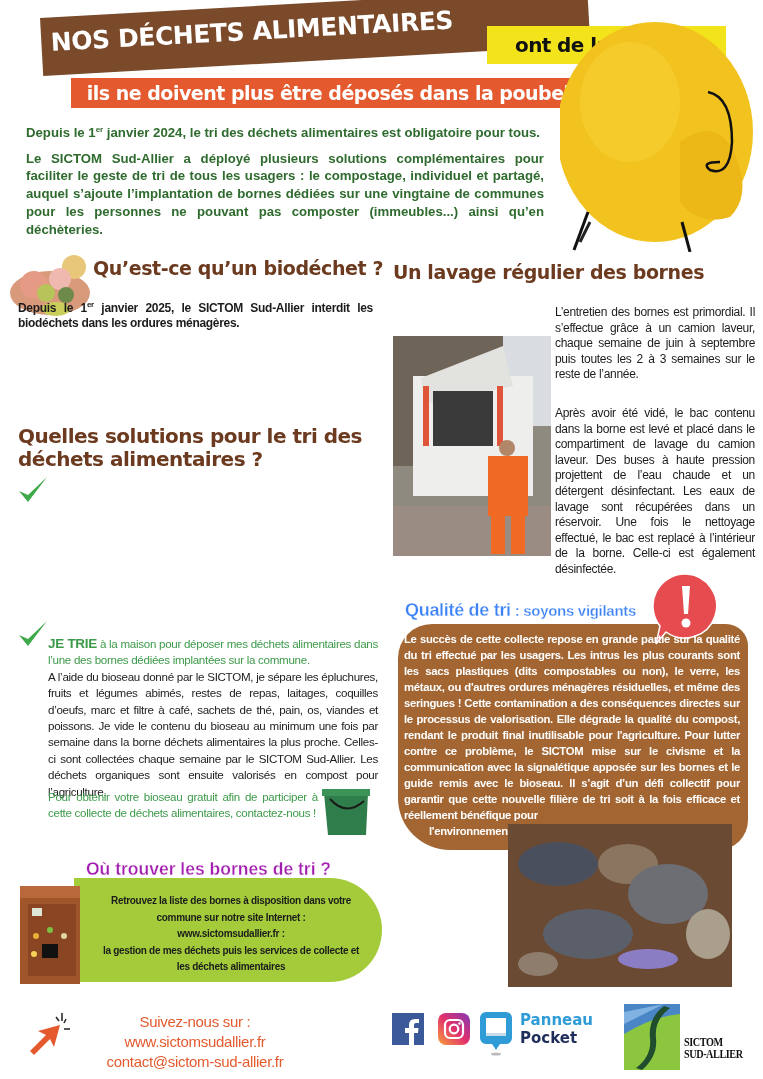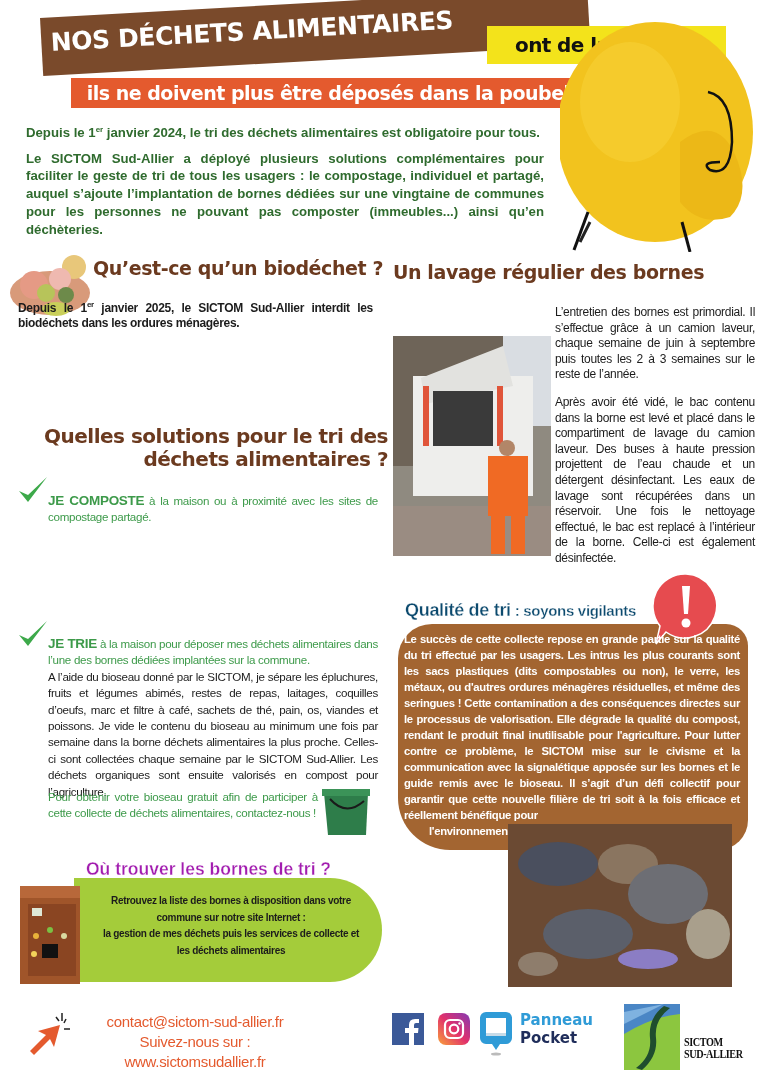--- a/index.html
+++ b/index.html
@@ -1,20 +1,20 @@
 <!DOCTYPE html>
 <html><head>
 <meta charset="utf-8">
 <style>
   * { box-sizing: border-box; margin: 0; padding: 0; }
   html, body { width: 763px; height: 1079px; background: #ffffff; overflow: hidden; }
   body { position: relative; font-family: "Liberation Sans", sans-serif; color: #1c1c1c; }
   .abs { position: absolute; }
   .cond { font-family: "Liberation Sans Narrow", "Liberation Sans", sans-serif; letter-spacing: -0.3px; }
-  .brown-title { color: #6b3a1f; font-family: "DejaVu Sans", sans-serif; font-weight: bold; text-align: right; }
+  .brown-title { color: #6b3a1f; font-family: "DejaVu Sans", sans-serif; font-weight: bold; }
 
   
   #banner-brown { left: 40px; top: 18px; width: 548px; height: 58px; background: #7a4a2b; transform: rotate(-3.2deg); transform-origin: left top; }
   #title-main { left: 50px; top: 28px; font-family: "DejaVu Sans", sans-serif; font-weight: bold; font-size: 25px; color: #fff; transform: rotate(-3.2deg); transform-origin: left top; white-space: nowrap; letter-spacing: -0.4px; }
   #banner-yellow { left: 487px; top: 26px; width: 239px; height: 38px; background: #f3e31b; display: flex; align-items: center; justify-content: center; font-family: "DejaVu Sans", sans-serif; font-weight: bold; font-size: 20px; color: #111; letter-spacing: -0.6px; }
   #banner-orange { left: 71px; top: 78px; width: 547px; height: 30px; background: #e45a2e; display: flex; align-items: center; justify-content: center; font-family: "DejaVu Sans", sans-serif; font-weight: bold; font-size: 19px; color: #fff; letter-spacing: -0.5px; white-space: nowrap; }
 
   
   #lemon { left: 560px; top: 12px; width: 203px; height: 240px; }
 
@@ -47,25 +47,25 @@
   
   #bornes-green { left: 74px; top: 878px; width: 308px; height: 104px; background: #a4cc3a; border-radius: 0 52px 52px 0; }
   #bornes-title { left: 86px; top: 859px; font-size: 17.5px; font-weight: bold; color: #a21caf; white-space: nowrap; -webkit-text-stroke: 0.3px #fff; }
   #bornes-text { left: 96px; top: 893px; width: 270px; font-size: 10px; line-height: 16.5px; font-weight: bold; text-align: center; color: #1c1c1c; }
   #borne-img { left: 18px; top: 882px; width: 64px; height: 104px; }
 
   
   #lav-title { left: 393px; top: 261px; font-size: 19px; white-space: nowrap; letter-spacing: -0.4px; }
   #truck-img { left: 393px; top: 336px; width: 158px; height: 220px; }
   #lav-text { left: 555px; top: 305px; width: 200px; font-size: 12px; line-height: 15.6px; text-align: justify; }
-  #lav-text p + p { margin-top: 12px; }
+  #lav-text p + p { margin-top: 23px; }
 
   
   #qual-box { left: 398px; top: 624px; width: 350px; height: 226px; background: #a36531; border-radius: 34px 22px 30px 52px; }
-  #qual-title { left: 405px; top: 600px; font-size: 18px; font-weight: bold; color: #0c4a6e; white-space: nowrap; letter-spacing: -0.3px; text-align: right; -webkit-text-stroke: 0.3px #fff; }
+  #qual-title { left: 405px; top: 600px; font-size: 18px; font-weight: bold; color: #3b82f6; white-space: nowrap; letter-spacing: -0.3px; text-align: right; -webkit-text-stroke: 0.3px #fff; }
   #qual-title .small { font-size: 15px; }
   #alert-bubble { left: 652px; top: 572px; width: 68px; height: 76px; }
   #qual-text { left: 404px; top: 631px; width: 336px; font-size: 11.3px; line-height: 16px; color: #fff; font-weight: bold; text-align: justify; }
   #qual-text .end { display: block; padding-left: 25px; }
   #trash-img { left: 508px; top: 824px; width: 224px; height: 163px; }
 
   
   #cursor-icon { left: 26px; top: 1007px; width: 44px; height: 48px; }
   #footer-text { left: 80px; top: 1012px; width: 230px; text-align: center; color: #e45a2e; font-size: 15px; line-height: 20px; }
   .social { width: 32px; height: 32px; }
@@ -117,21 +117,20 @@
 <div class="abs cond" id="bio-text">
   <p class="bold"><span>Depuis le 1</span><sup>er</sup><span> janvier 2025, le SICTOM Sud-Allier interdit les biodéchets dans les ordures ménagères.</span></p>
 </div>
 
 <div class="abs brown-title" id="sol-title">Quelles solutions pour le tri des déchets alimentaires ?</div>
 
 <svg class="abs check" id="check1" viewBox="0 0 30 28">
   <path d="M1 15 L10 26 L29 1 L10 19 Z" fill="#3da94a"></path>
 </svg>
 <div class="abs sol-block cond" id="compost">
-  <p class="green-lead"><b>JE COMPOSTE</b><span> à la maison ou à proximité avec les sites de compostage partagé.</span></p>
 </div>
 
 <svg class="abs check" id="check2" viewBox="0 0 30 28">
   <path d="M1 15 L10 26 L29 1 L10 19 Z" fill="#3da94a"></path>
 </svg>
 <div class="abs sol-block cond" id="trie">
   <p class="green-lead"><b>JE TRIE</b><span> à la maison pour déposer mes déchets alimentaires dans l’une des bornes dédiées implantées sur la commune.</span></p>
   <p>A l’aide du bioseau donné par le SICTOM, je sépare les épluchures, fruits et légumes abimés, restes de repas, laitages, coquilles d’oeufs, marc et filtre à café, sachets de thé, pain, os, viandes et poissons. Je vide le contenu du bioseau au minimum une fois par semaine dans la borne déchets alimentaires la plus proche. Celles-ci sont collectées chaque semaine par le SICTOM Sud-Allier. Les déchets organiques sont ensuite valorisés en compost pour l’agriculture.</p>
 </div>
 <div class="abs cond" id="bioseau-cta">Pour obtenir votre bioseau gratuit afin de participer à cette collecte de déchets alimentaires, contactez-nous !</div>
@@ -149,20 +148,21 @@
   <rect x="24" y="62" width="16" height="14" fill="#111"></rect>
   <circle cx="18" cy="54" r="3" fill="#e8b23a"></circle>
     <circle cx="46" cy="54" r="3" fill="#d9d9a0"></circle>
   <circle cx="32" cy="48" r="3" fill="#7bc043"></circle>
     <circle cx="16" cy="72" r="3" fill="#f3d35a"></circle>
   <rect x="14" y="26" width="10" height="8" fill="#dfe8d6"></rect>
 </svg>
 <div class="abs" id="bornes-title">Où trouver les bornes de tri ?</div>
 <div class="abs cond" id="bornes-text">
   <p>Retrouvez la liste des bornes à disposition dans votre commune sur notre site Internet :</p>
+  <p>www.sictomsudallier.fr :</p>
   <p>la gestion de mes déchets puis les services de collecte et les déchets alimentaires</p>
 </div>
 
 <div class="abs brown-title" id="lav-title">Un lavage régulier des bornes</div>
 <svg class="abs" id="truck-img" viewBox="0 0 158 220">
   <rect width="158" height="220" fill="#8f8a80"></rect>
   <rect x="0" y="0" width="110" height="130" fill="#6e6458"></rect>
   <rect x="110" y="0" width="48" height="90" fill="#d9dde2"></rect>
   <rect x="20" y="40" width="120" height="120" fill="#eeeeec"></rect>
   <path d="M28 42 L110 10 L120 50 L32 68 Z" fill="#e2e2df"></path>
@@ -200,22 +200,22 @@
   <ellipse cx="140" cy="135" rx="30" ry="10" fill="#8b7dc4"></ellipse>
   <ellipse cx="200" cy="110" rx="22" ry="25" fill="#a99f8c"></ellipse>
   <ellipse cx="30" cy="140" rx="20" ry="12" fill="#8e7d6c"></ellipse>
 </svg>
 
 <svg class="abs" id="cursor-icon" viewBox="0 0 44 48">
   <path d="M4 44 L20 28 L12 24 L34 18 L28 40 L24 32 L8 48 Z" fill="#e45a2e"></path>
   <path d="M36 6 L36 14 M44 22 L38 22 M30 10 L33 14 M40 12 L38 16" stroke="#222" stroke-width="1.5"></path>
 </svg>
 <div class="abs cond" id="footer-text">
+  <p>Suivez-nous sur : www.sictomsudallier.fr</p>
   <p>contact@sictom-sud-allier.fr</p>
-  <p>Suivez-nous sur : www.sictomsudallier.fr</p>
 </div>
 
 <svg class="abs social" id="fb-icon" viewBox="0 0 32 32">
   <rect width="32" height="32" fill="#3b5998"></rect>
   <path d="M22 32 L22 20 L26 20 L26.5 15 L22 15 L22 12 Q22 10 24 10 L27 10 L27 6 L23 6 Q17 6 17 12 L17 15 L13 15 L13 20 L17 20 L17 32 Z" fill="#fff"></path>
 </svg>
 <svg class="abs social" id="ig-icon" viewBox="0 0 32 32">
   <defs>
     <linearGradient id="igg" x1="0" y1="1" x2="1" y2="0">
       <stop offset="0" stop-color="#f9a13a"></stop>

